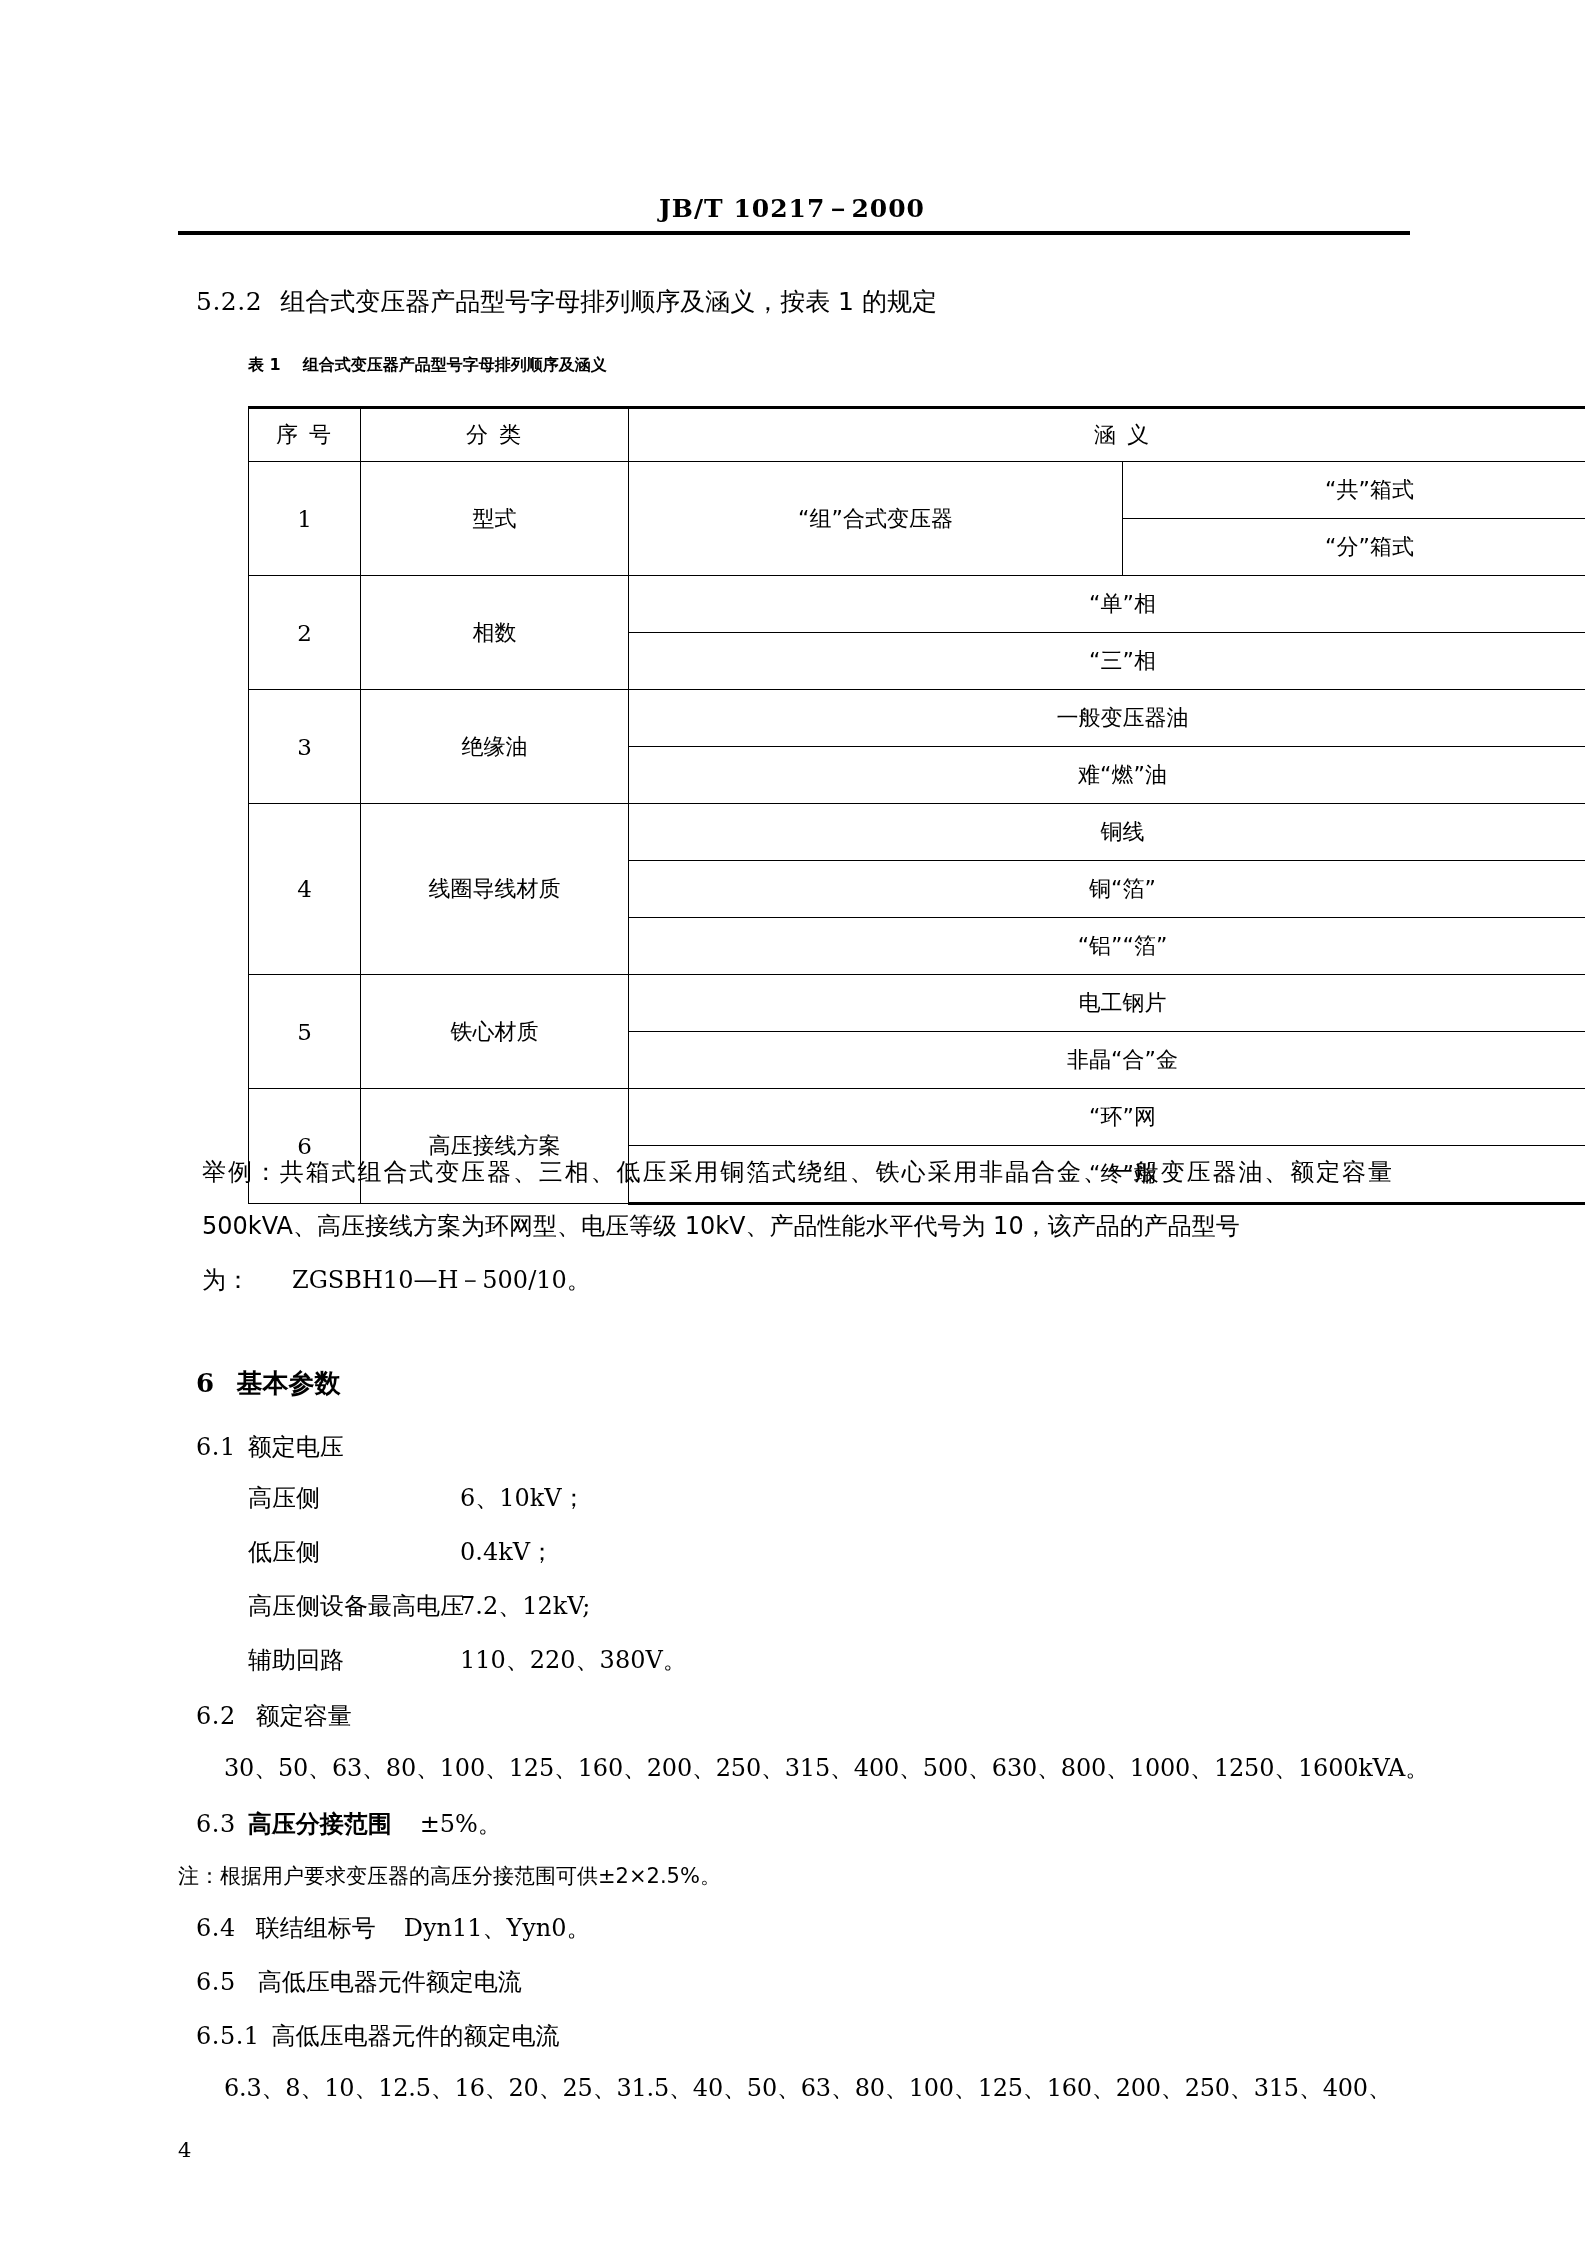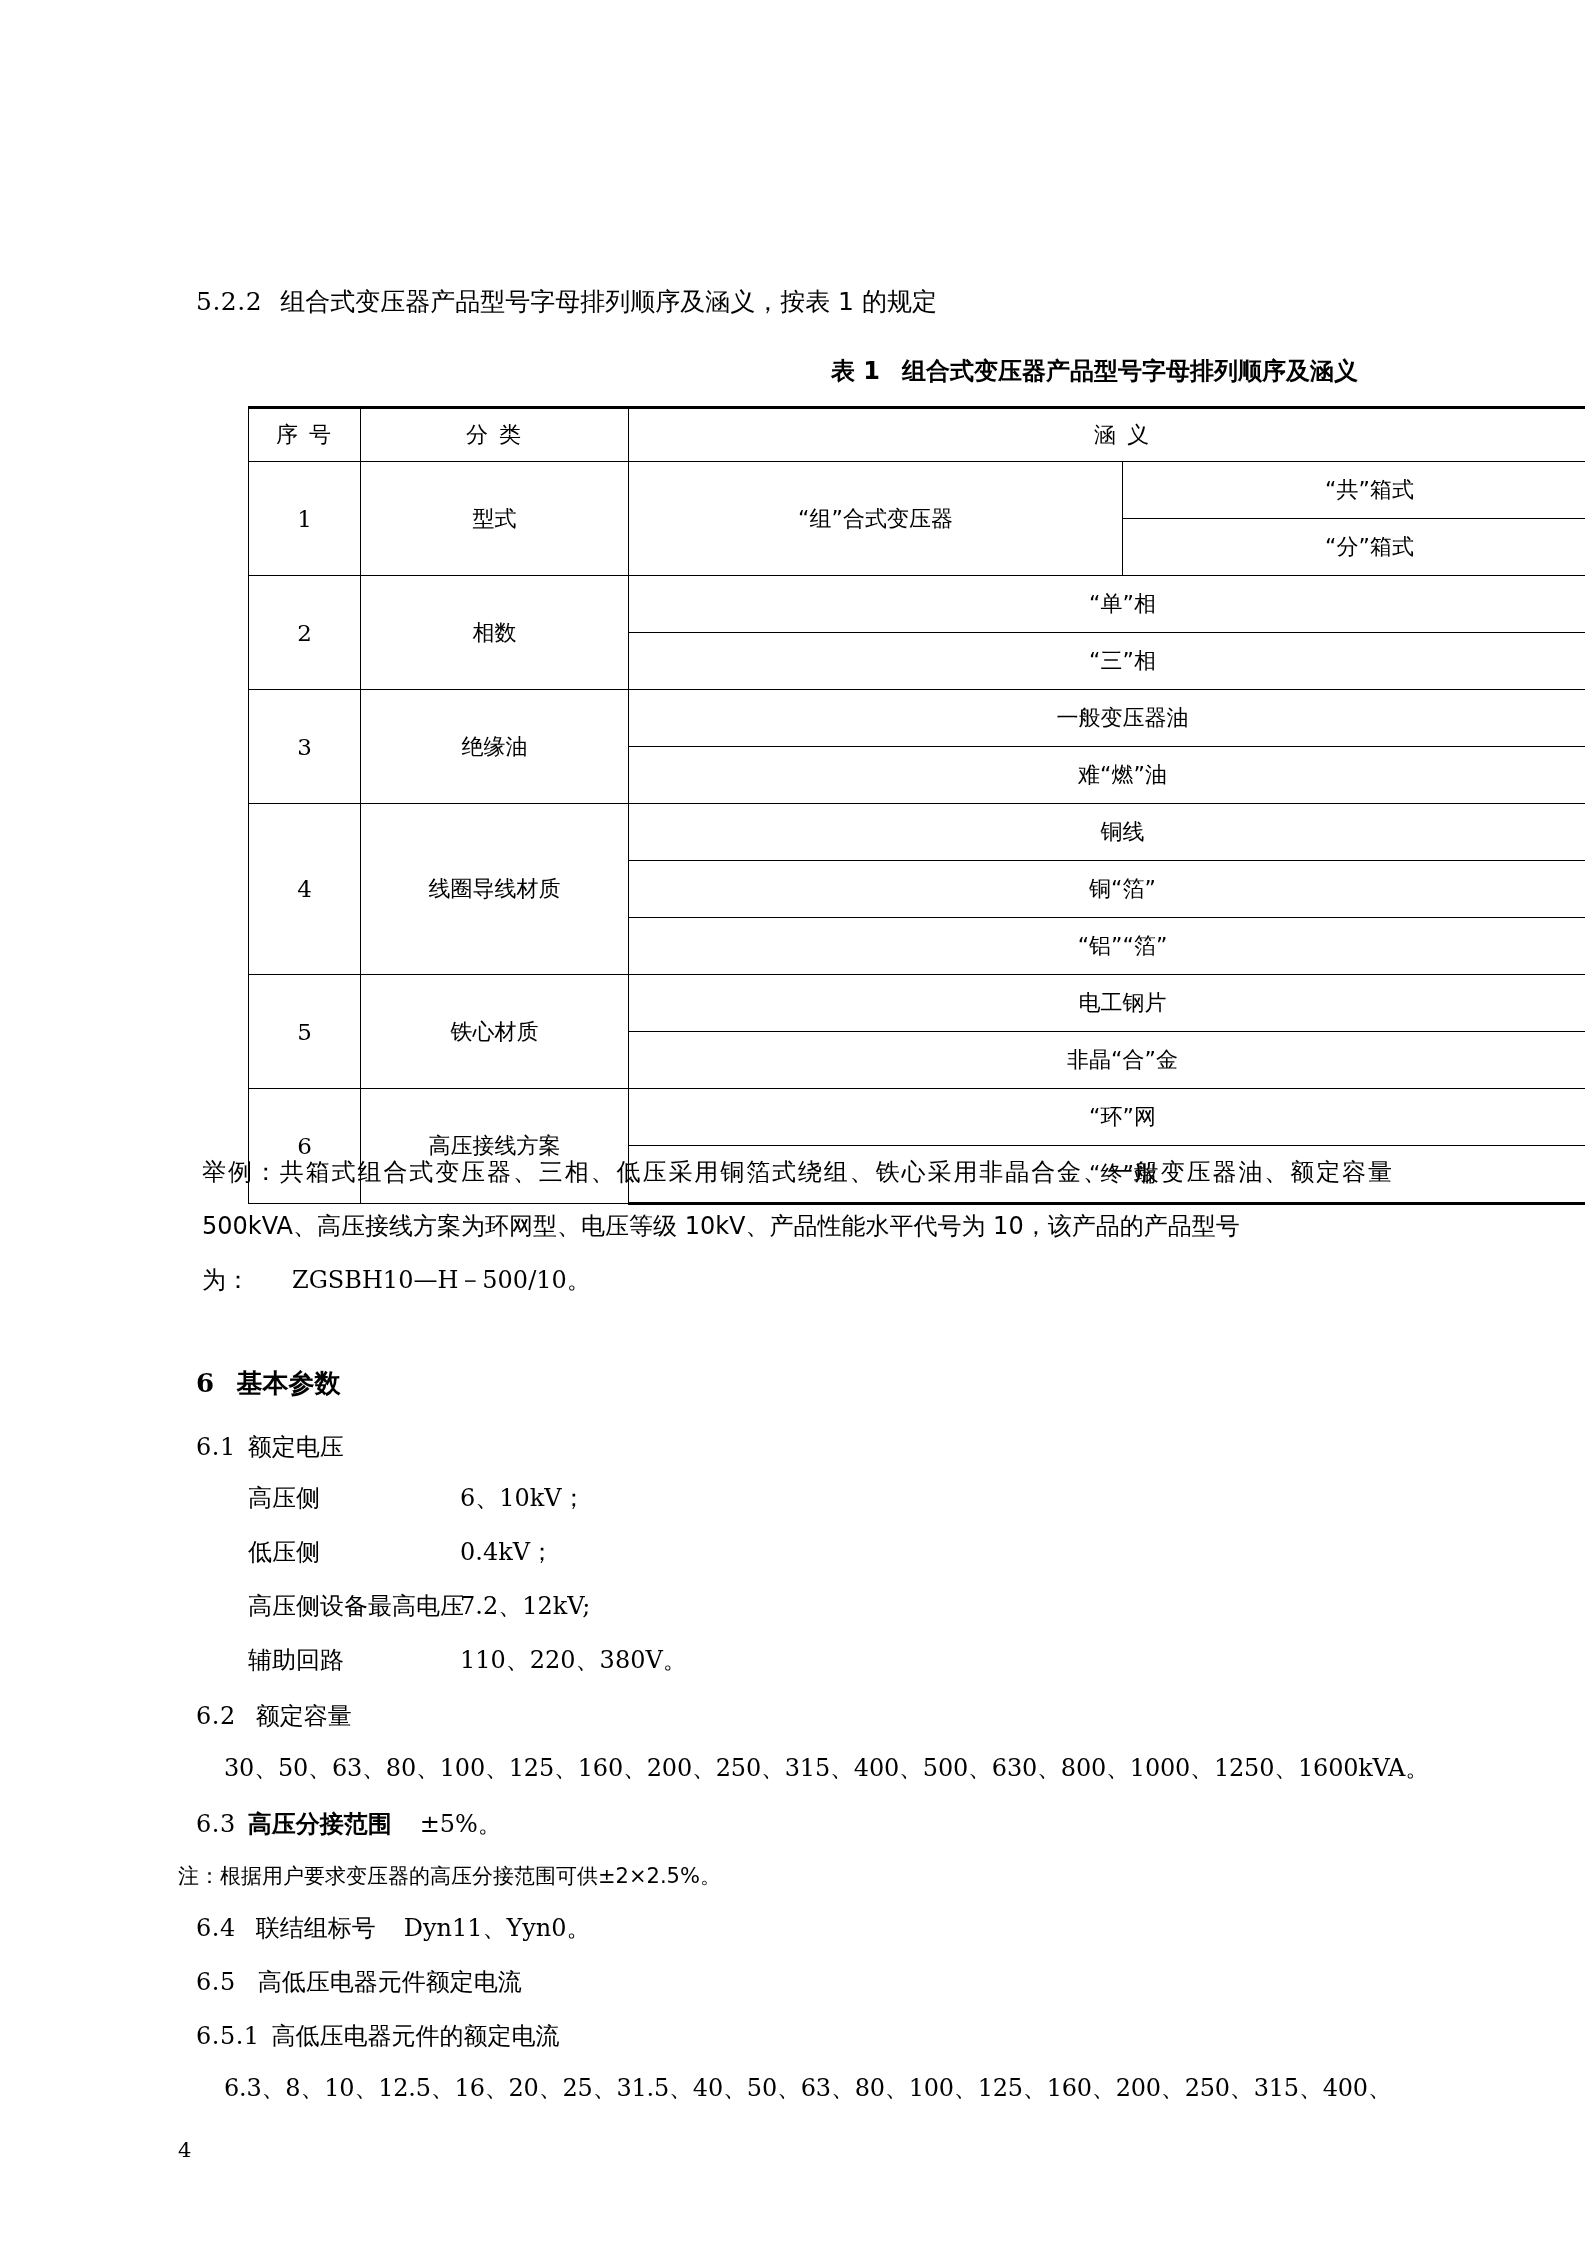--- a/index.html
+++ b/index.html
@@ -67,22 +67,22 @@
     font-size: 25px;
   }
   #clause-522 .lbl { margin-left: 18px; }
 
   
   .table-caption {
     position: absolute;
     left: 248px;
     top: 355px;
     width: 1110px;
-    text-align: right;
-    font-size: 24px;
+    text-align: left;
+    font-size: 16px;
     font-weight: bold;
   }
   .table-caption .cap-gap { display: inline-block; width: 22px; }
 
   
   #type-code-table {
     position: absolute;
     left: 248px;
     top: 406px;
     width: 1110px;
@@ -207,20 +207,24 @@
     left: 178px;
     top: 2138px;
     font-size: 21px;
   }
 </style>
 </head>
 <body>
 
 <div class="page">
 
+  <div class="header-zone">
+    <div class="header-std-no">JB/T  10217－2000</div>
+    <div class="header-rule"></div>
+  </div>
 
   <div class="clause" id="clause-522">
     <span class="clause-num">5.2.2</span><span class="lbl cjk">组合式变压器产品型号字母排列顺序及涵义，按表 1 的规定</span>
   </div>
 
   <div class="table-caption cjk">
     <span>表 1</span><span class="cap-gap"></span><span>组合式变压器产品型号字母排列顺序及涵义</span>
   </div>
 
   <table id="type-code-table">

